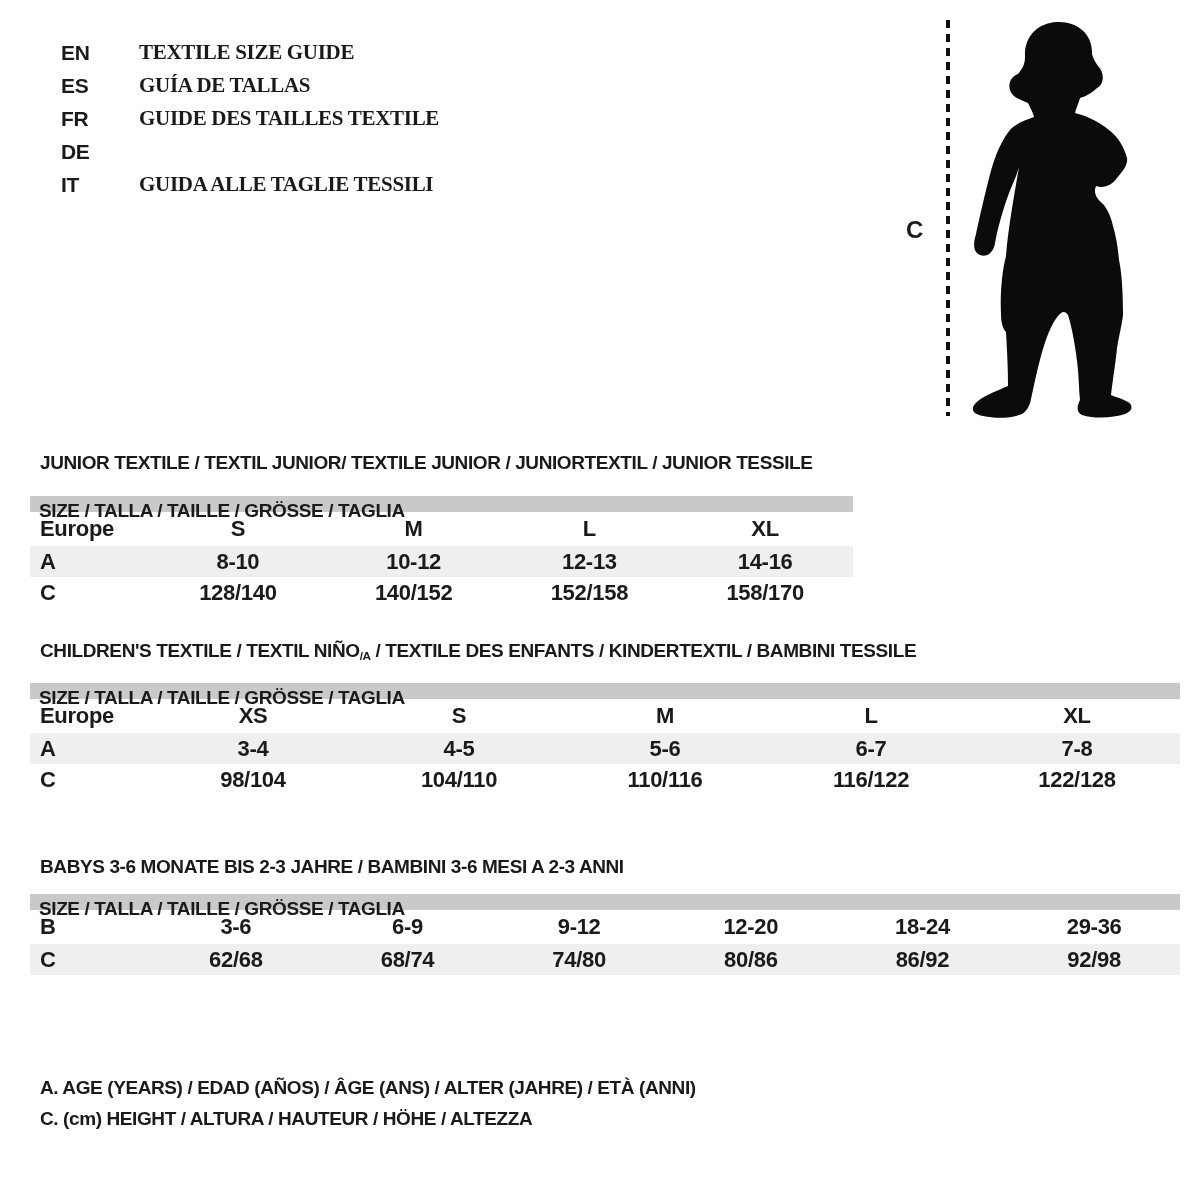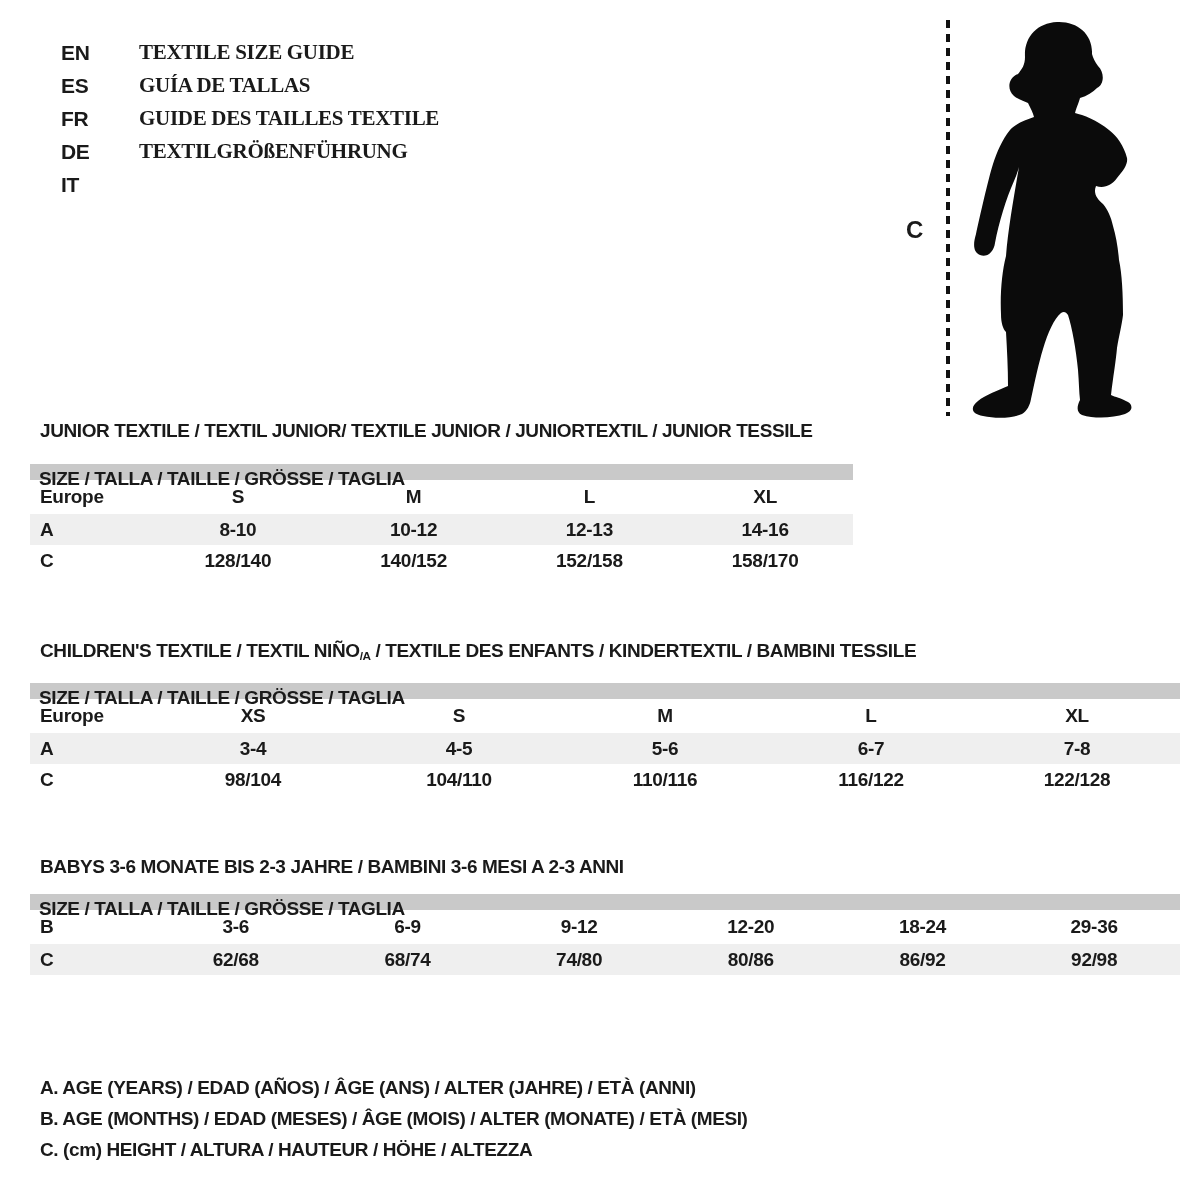--- a/index.html
+++ b/index.html
@@ -36,31 +36,31 @@
   .sec-title{
     font-size:19px;font-weight:bold;letter-spacing:-0.4px;
     padding-left:10px;line-height:22px;white-space:nowrap;
   }
   .sec-title .sub{font-size:0.62em;vertical-align:-0.28em;}
   .size-bar{
     background:var(--bar);height:16px;line-height:30px;
     font-size:19px;font-weight:bold;letter-spacing:-0.4px;
     padding-left:9px;box-sizing:border-box;
   }
-  #sec-junior{top:420px;width:823px;}
+  #sec-junior{top:452px;width:823px;}
   #sec-junior .sec-title{margin-bottom:22px;}
   #sec-children{top:640px;width:1150px;}
   #sec-children .sec-title{margin-bottom:16px;}
   #sec-babies{top:850px;width:1150px;}
   #sec-babies .sec-title{margin-bottom:0;line-height:34px;}
   #sec-babies .size-bar{margin-top:10px;}
 
   table{border-collapse:collapse;table-layout:fixed;width:100%;}
   td{
-    font-size:19px;font-weight:bold;letter-spacing:-0.3px;
+    font-size:22px;font-weight:bold;letter-spacing:-0.3px;
     text-align:center;vertical-align:middle;padding:0;
   }
   td:first-child{width:110px;text-align:left;padding-left:10px;}
   tr{height:31px;}
   tr.cols{height:34px;}
   tr.stripe{background:var(--stripe);}
 
   
   .legend{position:absolute;left:40px;top:1072px;}
   .legend-line{font-size:19px;font-weight:bold;letter-spacing:-0.4px;line-height:31px;white-space:nowrap;}
@@ -78,24 +78,24 @@
     <div class="lang-row">
       <span class="lang-code">ES</span>
       <span class="lang-title">GUÍA DE TALLAS</span>
     </div>
     <div class="lang-row">
       <span class="lang-code">FR</span>
       <span class="lang-title">GUIDE DES TAILLES TEXTILE</span>
     </div>
     <div class="lang-row">
       <span class="lang-code">DE</span>
-      <span class="lang-title">TEXTILGRÖßENFÜHRUNG</span>
     </div>
     <div class="lang-row">
       <span class="lang-code">IT</span>
+      <span class="lang-title">GUIDA ALLE TAGLIE TESSILI</span>
     </div>
   </div>
 
   <div class="dash-line"></div>
   <div class="measure-label">C</div>
   <svg class="baby-svg" viewBox="0 0 175 400" aria-hidden="true">
     <path fill="#0b0b0b" d="M92,4
       C72,5 59,19 60,39 C60,47 57,51 53,56 C44,59 41,71 49,78 C54,82 60,83 63,85
       C66,91 68,95 69,99 C60,102 50,106 45,112 C37,122 32,134 28,146
       C23,162 15,198 11,216 C8,226 8,234 15,237 C23,240 29,233 30,225
@@ -202,17 +202,16 @@
         <td>80/86</td>
         <td>86/92</td>
         <td>92/98</td>
       </tr>
     </tbody>
       </table>
   </section>
 
   <div class="legend">
     <div class="legend-line">A. AGE (YEARS) / EDAD (AÑOS) / ÂGE (ANS) / ALTER (JAHRE) / ETÀ (ANNI)</div>
-    <div class="legend-line">B. AGE (MONTHS) / EDAD (MESES) / ÂGE (MOIS) / ALTER (MONATE) / ETÀ (MESI)</div>
     <div class="legend-line">C. (cm) HEIGHT / ALTURA / HAUTEUR / HÖHE / ALTEZZA</div>
   </div>
 
 </div>
 
 </body></html>

